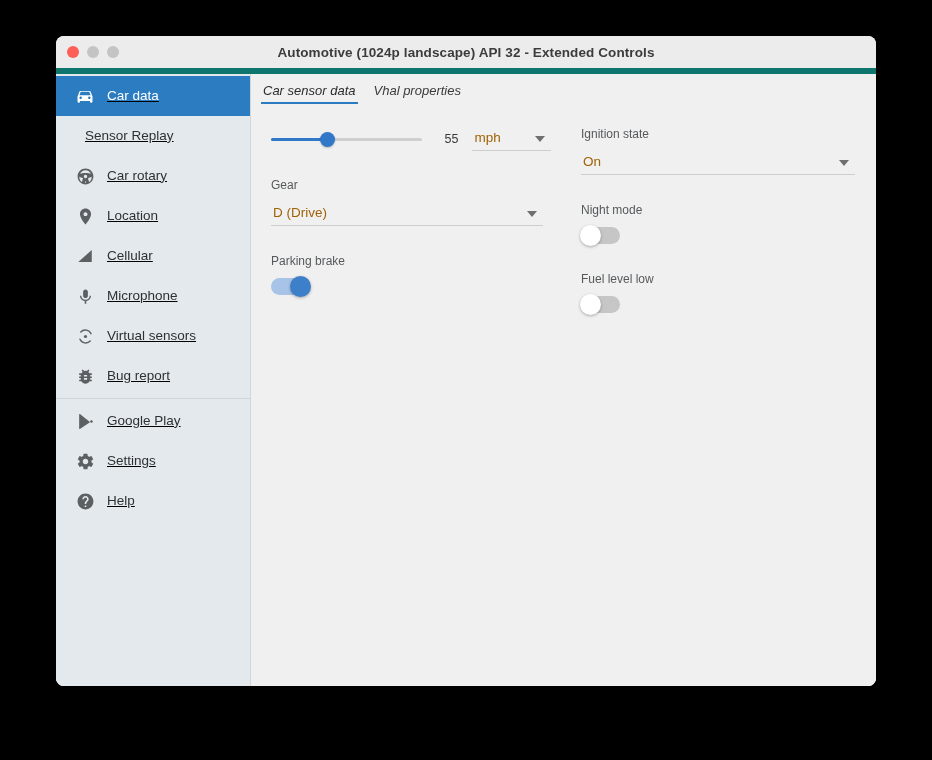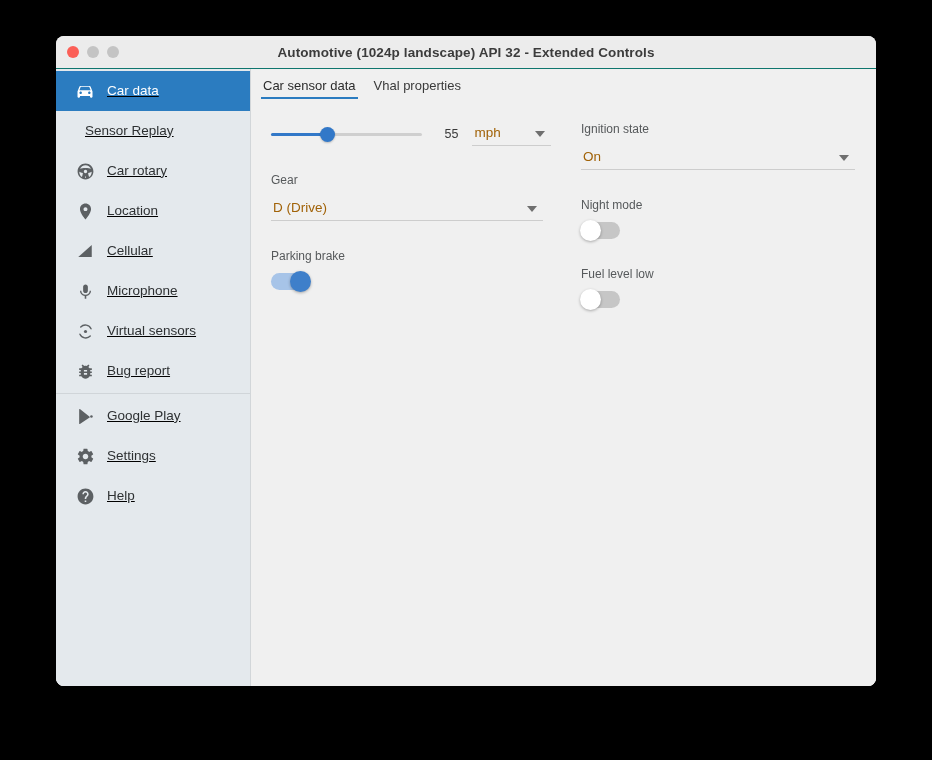--- a/index.html
+++ b/index.html
@@ -29,21 +29,21 @@
     background: #f0f0f0;
     border-radius: 8px;
     overflow: hidden;
     box-shadow: 0 6px 24px rgba(0,0,0,0.45);
   }
 
   .titlebar {
     position: relative;
     height: 32px;
     background: #ececec;
-    border-bottom: 1px solid #0f766e;
+    border-bottom: 6px solid #0f766e;
     display: flex;
     align-items: center;
   }
 
   .traffic {
     display: flex;
     gap: 8px;
     margin-left: 11px;
   }
   .dot {
@@ -126,20 +126,21 @@
     background: #f0f0f0;
     position: relative;
   }
 
   .tabs {
     display: flex;
     align-items: flex-end;
     padding: 8px 0 0 10px;
     height: 30px;
     box-sizing: border-box;
+    font-style: italic;
   }
   .tab {
     font-size: 13px;
     color: #3a3a3a;
     padding: 0 2px 6px 2px;
     margin-right: 14px;
     position: relative;
     cursor: default;
   }
   .tab.active { color: #2b2b2b; }

